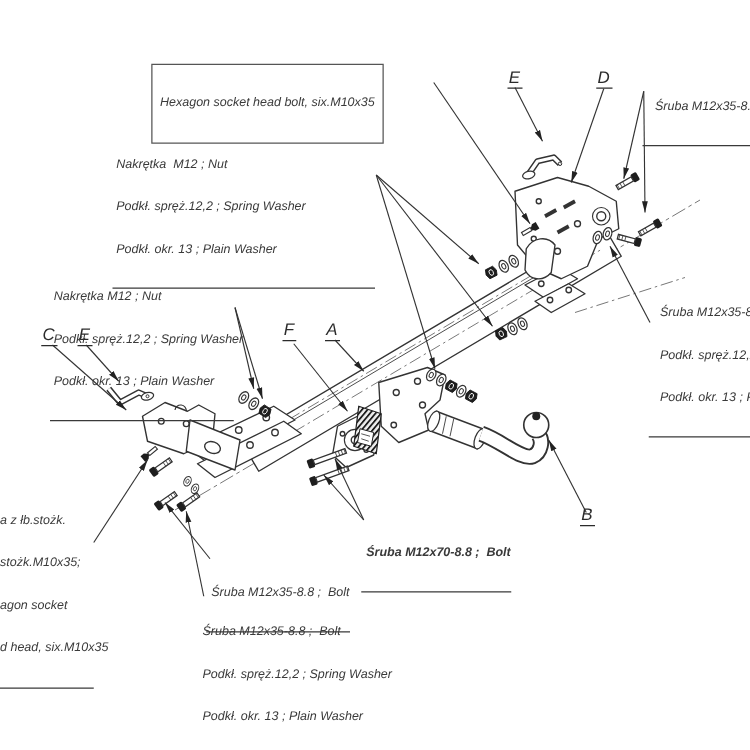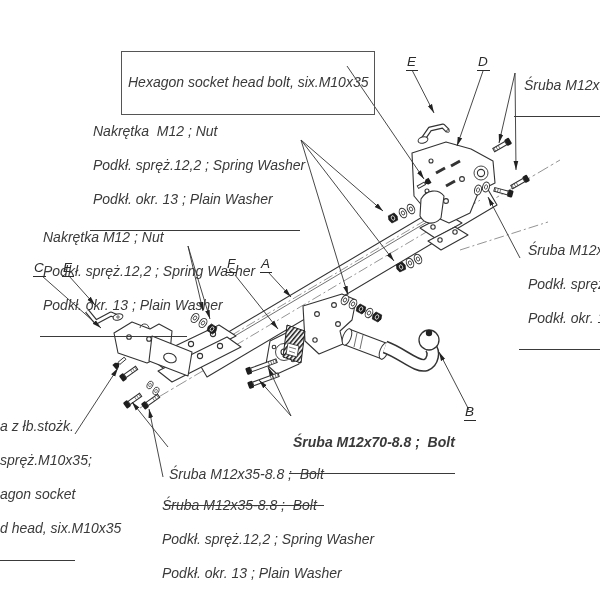--- a/index.html
+++ b/index.html
@@ -1,19 +1,19 @@
 <!DOCTYPE html>
 <html><head>
 <meta charset="utf-8">
 <style>
   html,body{margin:0;padding:0;background:#fff;}
   .canvas{position:relative;width:600px;height:600px;background:#ffffff;overflow:hidden;
           font-family:"Liberation Sans",sans-serif;}
   .canvas svg{position:absolute;left:0;top:0;}
-  .lbl{position:absolute;color:#3a3a3a;font-style:italic;font-size:14px;line-height:11.4px;
+  .lbl{position:absolute;color:#3a3a3a;font-style:italic;font-size:10px;line-height:11.4px;
        white-space:pre;}
   .ul{border-bottom:1.3px solid #3a3a3a;padding-bottom:2px;}
   .boxed{border:1px solid #555;padding:2px 6px 3px 6px;}
   .letter{position:absolute;color:#2b2b2b;font-style:italic;font-size:13.5px;line-height:14px;
           border-bottom:1.3px solid #2b2b2b;padding:0 2px 1px 1px;}
   .ln{display:block;}
 </style>
 </head>
 <body>
 
@@ -228,23 +228,23 @@
   <div class="lbl ul" style="left:514px;top:57px;width:120px;">
     <span class="ln" style="margin-left:10px;">Śruba M12x35-8.</span>
   </div>
 
   <div class="lbl ul" style="left:519px;top:222px;width:130px;">
     <span class="ln" style="margin-left:9px;">Śruba M12x35-8.8</span>
     <span class="ln" style="margin-left:9px;">Podkł. spręż.12,2 ;</span>
     <span class="ln" style="margin-left:9px;">Podkł. okr. 13 ; Pla</span>
   </div>
 
-  <div class="lbl ul" style="left:0px;top:398px;width:75px;">
+  <div class="lbl ul" style="left:0px;top:388px;width:75px;">
     <span class="ln">a z łb.stożk.</span>
-    <span class="ln">spręż.M10x35;</span>
+    <span class="ln">stożk.M10x35;</span>
     <span class="ln">agon socket</span>
     <span class="ln">d head, six.M10x35</span>
   </div>
 
   <div class="lbl ul" style="left:289px;top:414px;font-weight:bold;">
     <span class="ln" style="margin-left:4px;">Śruba M12x70-8.8 ;  Bolt</span>
   </div>
 
   <div class="lbl ul" style="left:165px;top:446px;">
     <span class="ln" style="margin-left:4px;">Śruba M12x35-8.8 ;  Bolt</span>

